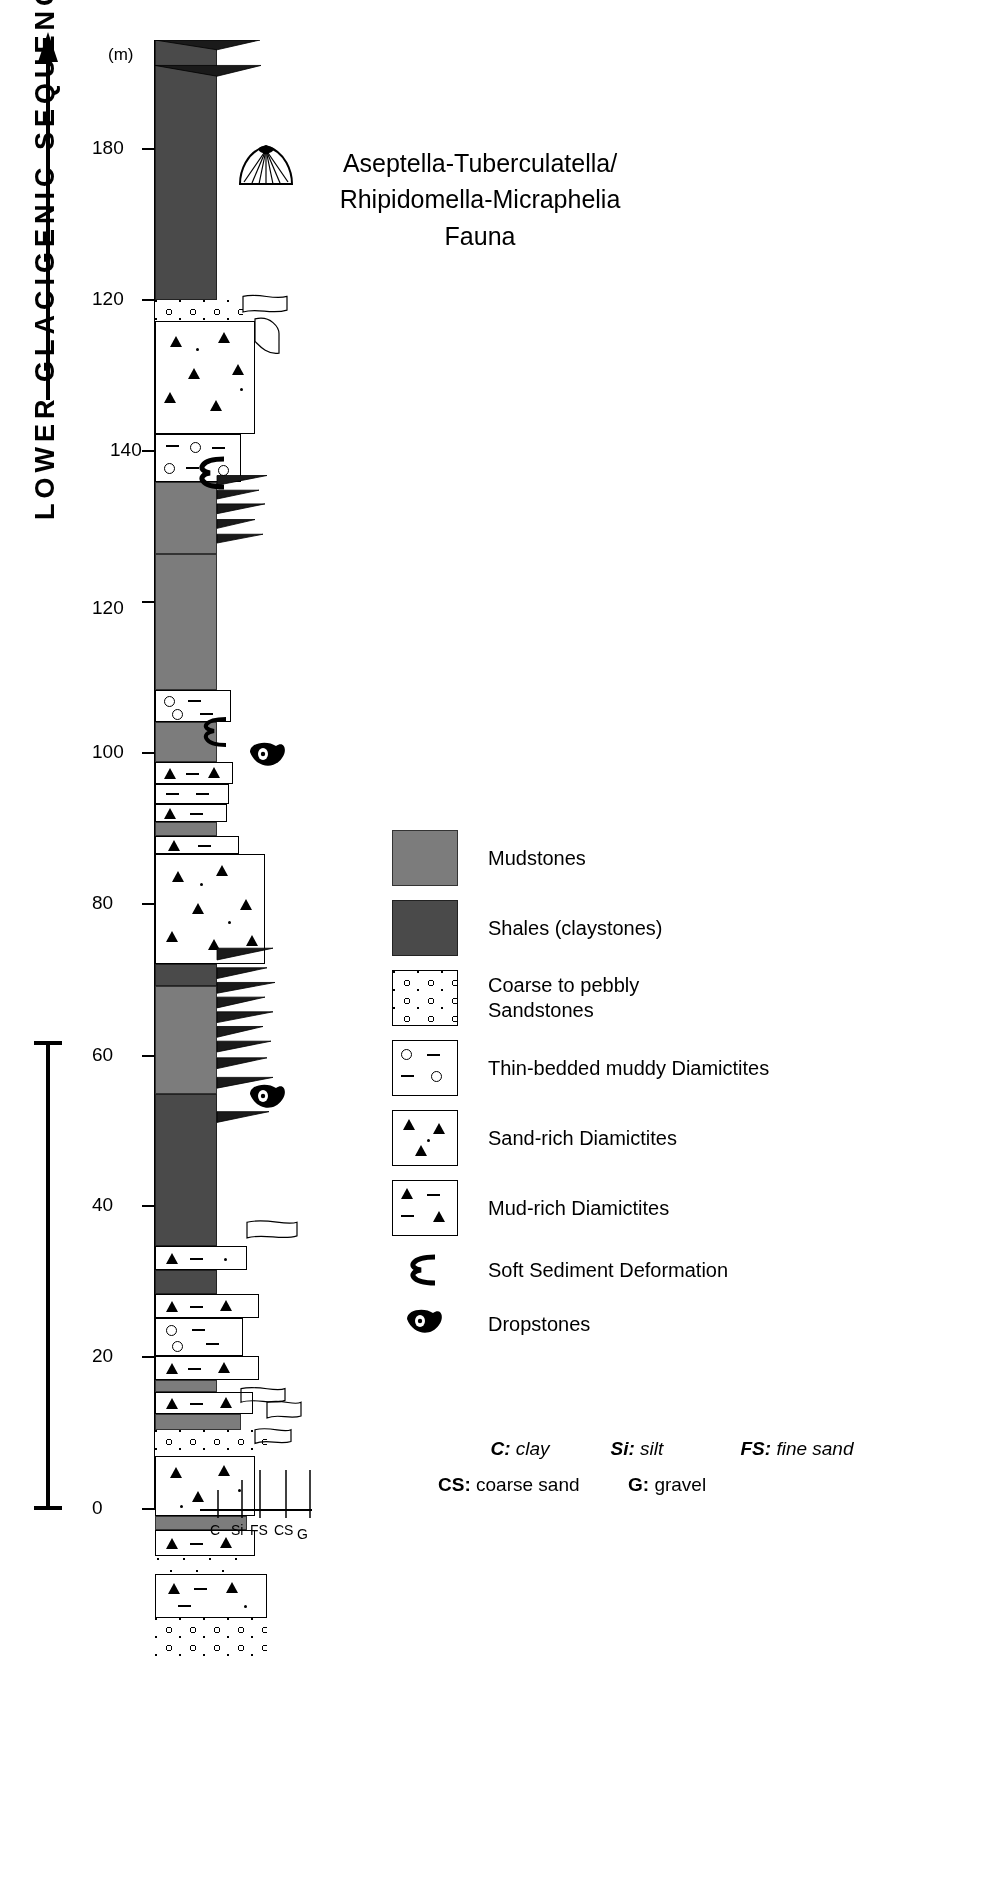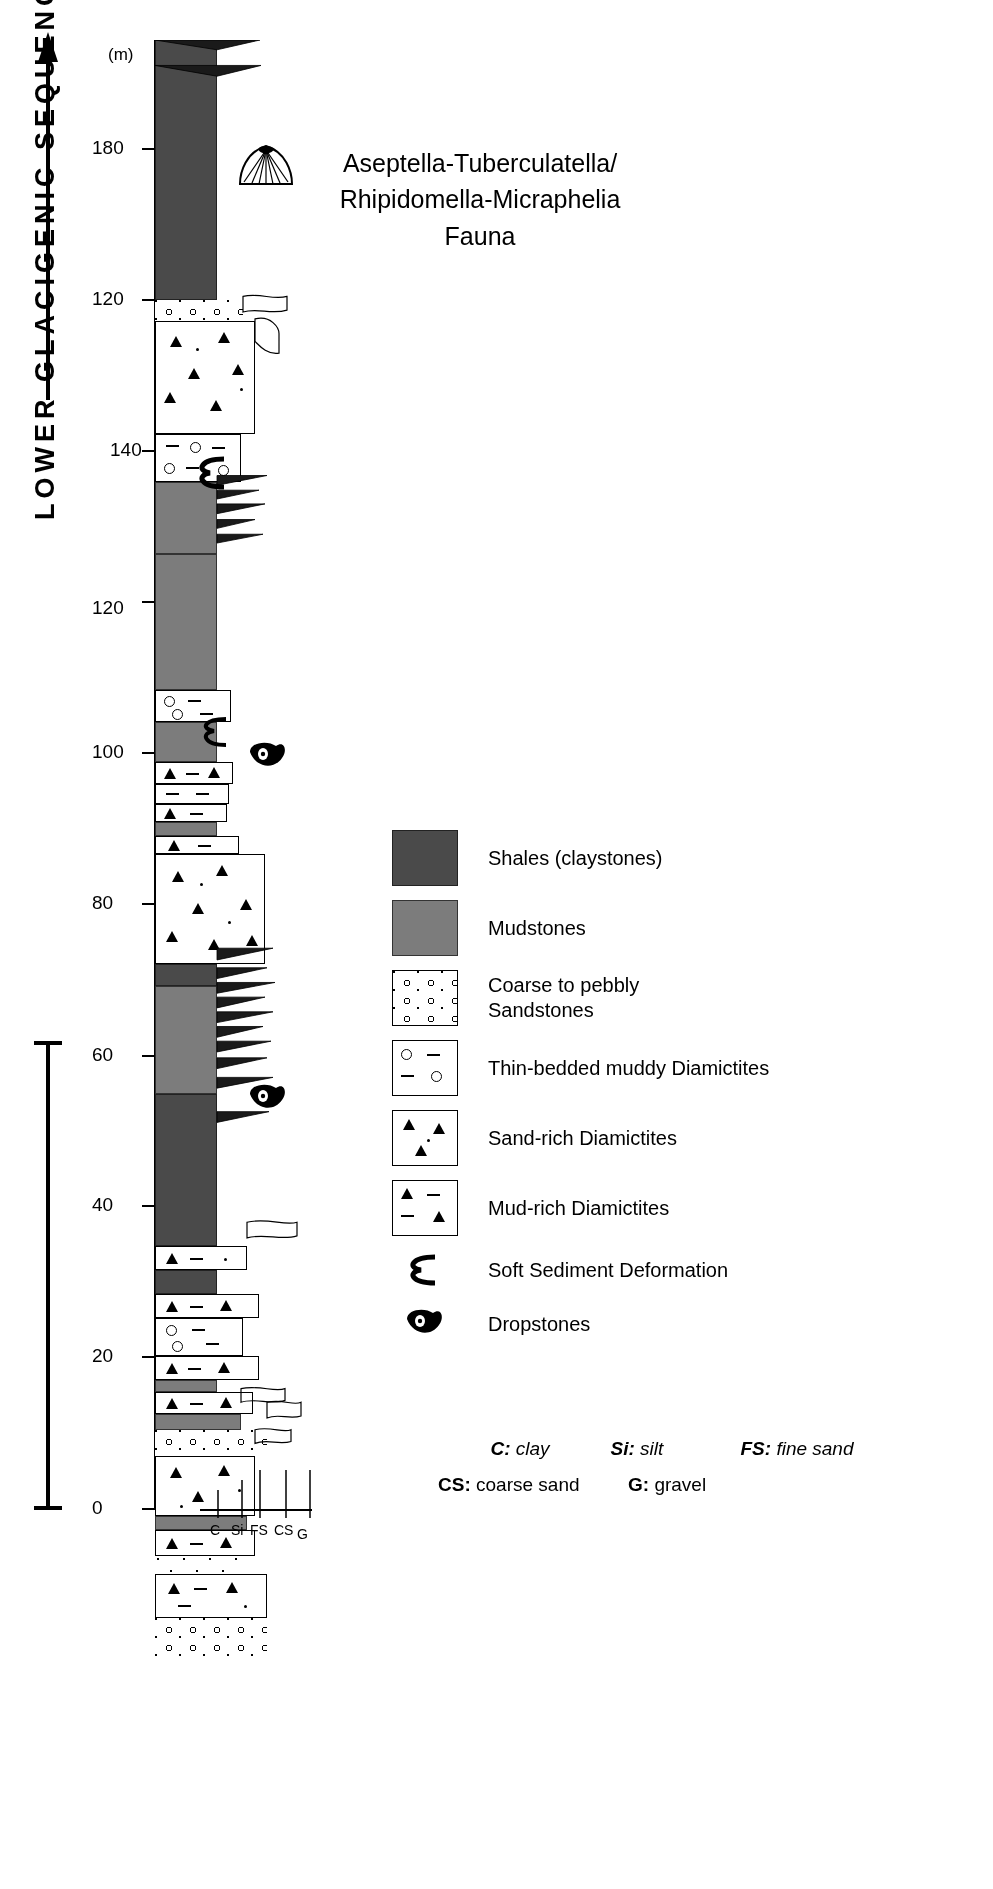--- a/index.html
+++ b/index.html
@@ -341,27 +341,27 @@
   </svg>
   <div class="ruler-lbl" style="left:210px;top:1522px;">C</div>
   <div class="ruler-lbl" style="left:231px;top:1522px;">Si</div>
   <div class="ruler-lbl" style="left:250px;top:1522px;">FS</div>
   <div class="ruler-lbl" style="left:274px;top:1522px;">CS</div>
   <div class="ruler-lbl" style="left:297px;top:1526px;">G</div>
 
   <div class="legend">
 
     <div class="legend-row">
+      <div class="swatch" style="background:#7c7c7c;border:1px solid #333;"></div>
+      <div class="legend-text">Mudstones</div>
+    </div>
+
+    <div class="legend-row">
       <div class="swatch" style="background:#4a4a4a;border:1px solid #222;"></div>
       <div class="legend-text">Shales (claystones)</div>
-    </div>
-
-    <div class="legend-row">
-      <div class="swatch" style="background:#7c7c7c;border:1px solid #333;"></div>
-      <div class="legend-text">Mudstones</div>
     </div>
 
 
     <div class="legend-row">
       <div class="swatch pebbly" style="border:1px solid #000;"></div>
       <div class="legend-text">
         <div>Coarse to pebbly</div>
         <div>Sandstones</div>
       </div>
     </div>

